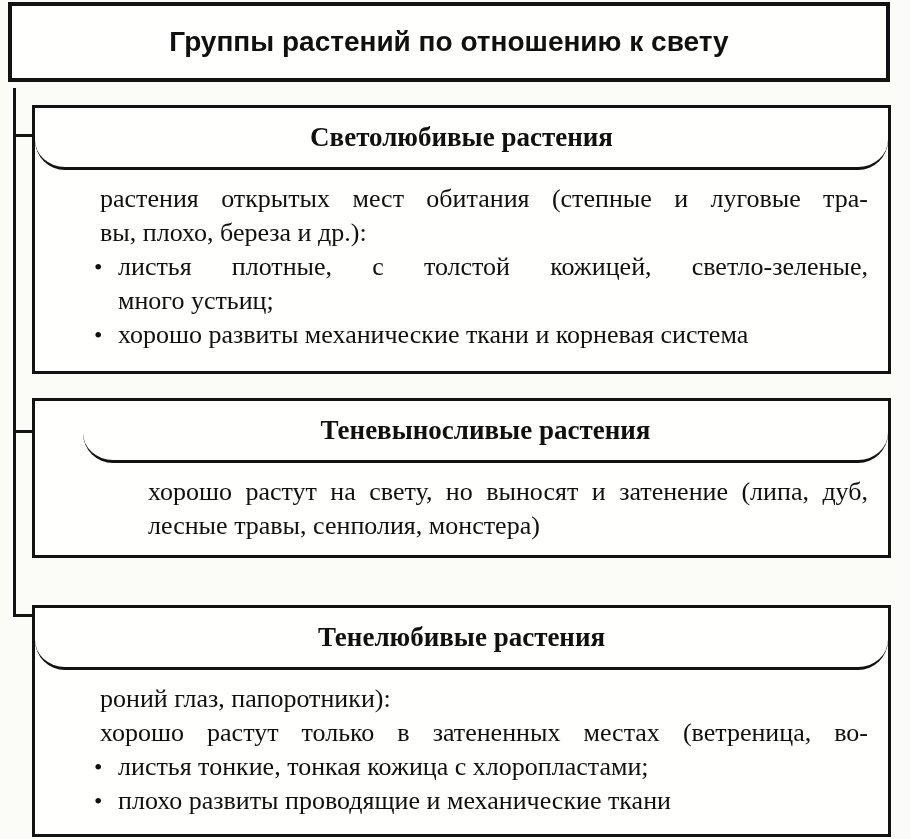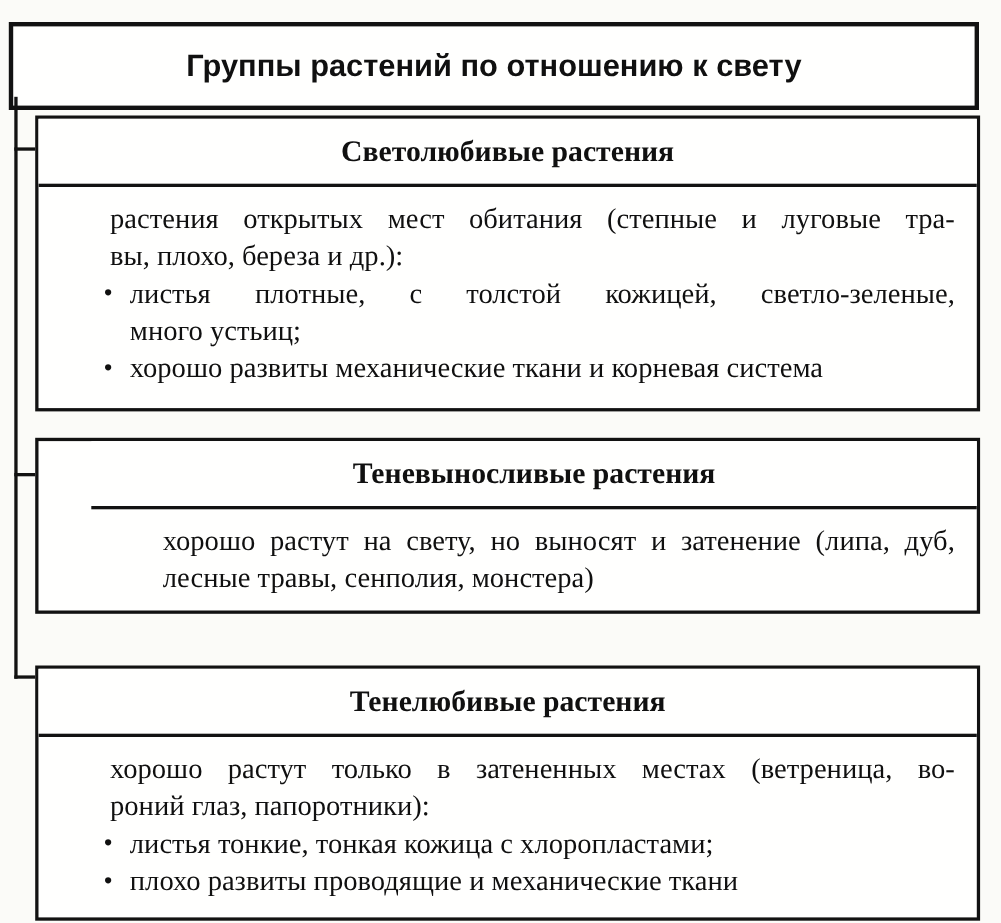--- a/index.html
+++ b/index.html
@@ -12,21 +12,21 @@
   .page{
     position:relative;
     width:910px;height:839px;
     background:var(--paper);
     font-family:"Liberation Serif", serif;
     color:var(--text);
     overflow:hidden;
   }
   
   .title-box{
-    position:absolute;left:8px;top:20px;
+    position:absolute;left:8px;top:2px;
     width:882px;height:80px;
     box-sizing:border-box;
     border:4px solid var(--line);
     background:var(--box);
     display:flex;align-items:center;justify-content:center;
   }
   .title-box .title{
     font-family:"Liberation Sans", sans-serif;
     font-weight:bold;
     font-size:28px;
@@ -47,20 +47,21 @@
   }
   .section.s0{top:105px;height:269px;}
   .section.s1{top:398px;height:160px;padding-left:48px;}
   .section.s2{top:605px;height:232px;}
   .sec-header{
     height:59px;
     border-bottom:3px solid var(--line);
     display:flex;align-items:center;justify-content:center;
     font-weight:bold;font-size:27px;
     background:var(--box);
+    border-radius:30px;
   }
   .sec-body{
     padding:12px 20px 0 21px;
     font-size:26px;
     line-height:34px;
     margin-left:44px;
   }
   .block{margin:0;}
   .block.bullet{display:flex;margin-left:-6px;}
   .block .marker{
@@ -126,22 +127,22 @@
             </div>
           </div>
         </div>
     </div>
 
     <div class="section s2">
       <div class="sec-header">Тенелюбивые растения</div>
       <div class="sec-body">
           <div class="block text">
             <div class="lines">
+              <div class="line">роний глаз, папоротники):</div>
               <div class="line stretch">хорошо растут только в затененных местах (ветреница, во-</div>
-              <div class="line">роний глаз, папоротники):</div>
             </div>
           </div>
           <div class="block bullet">
             <span class="marker">•</span>
             <div class="lines">
               <div class="line">листья тонкие, тонкая кожица с хлоропластами;</div>
             </div>
           </div>
           <div class="block bullet">
             <span class="marker">•</span>

